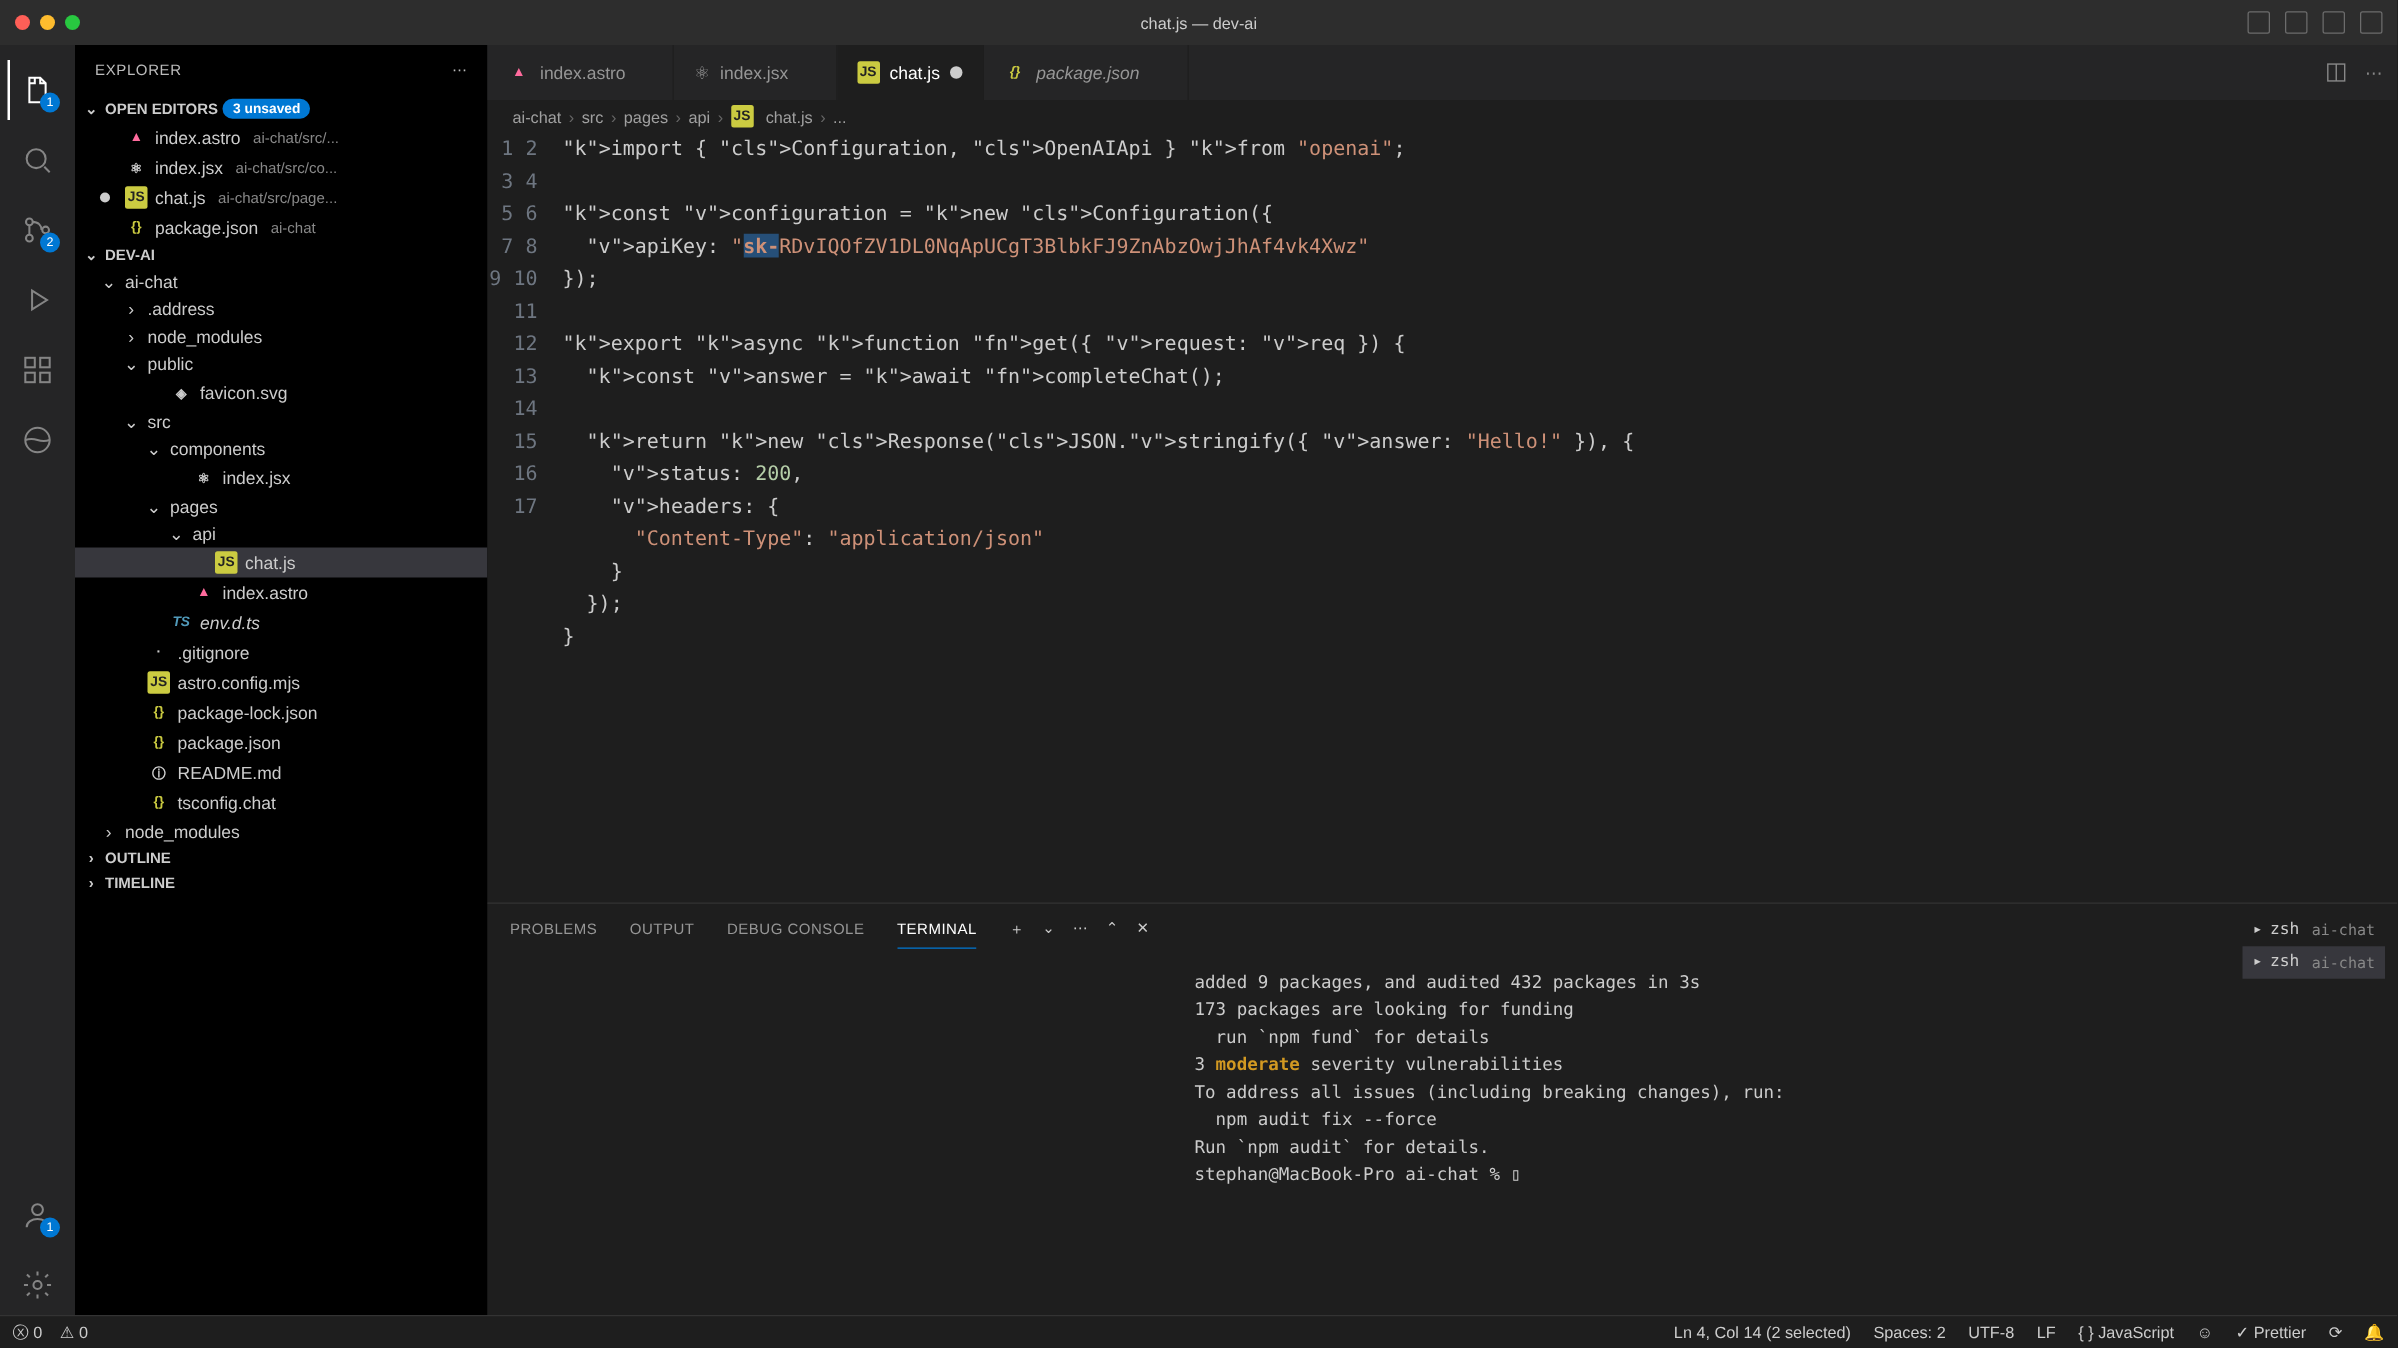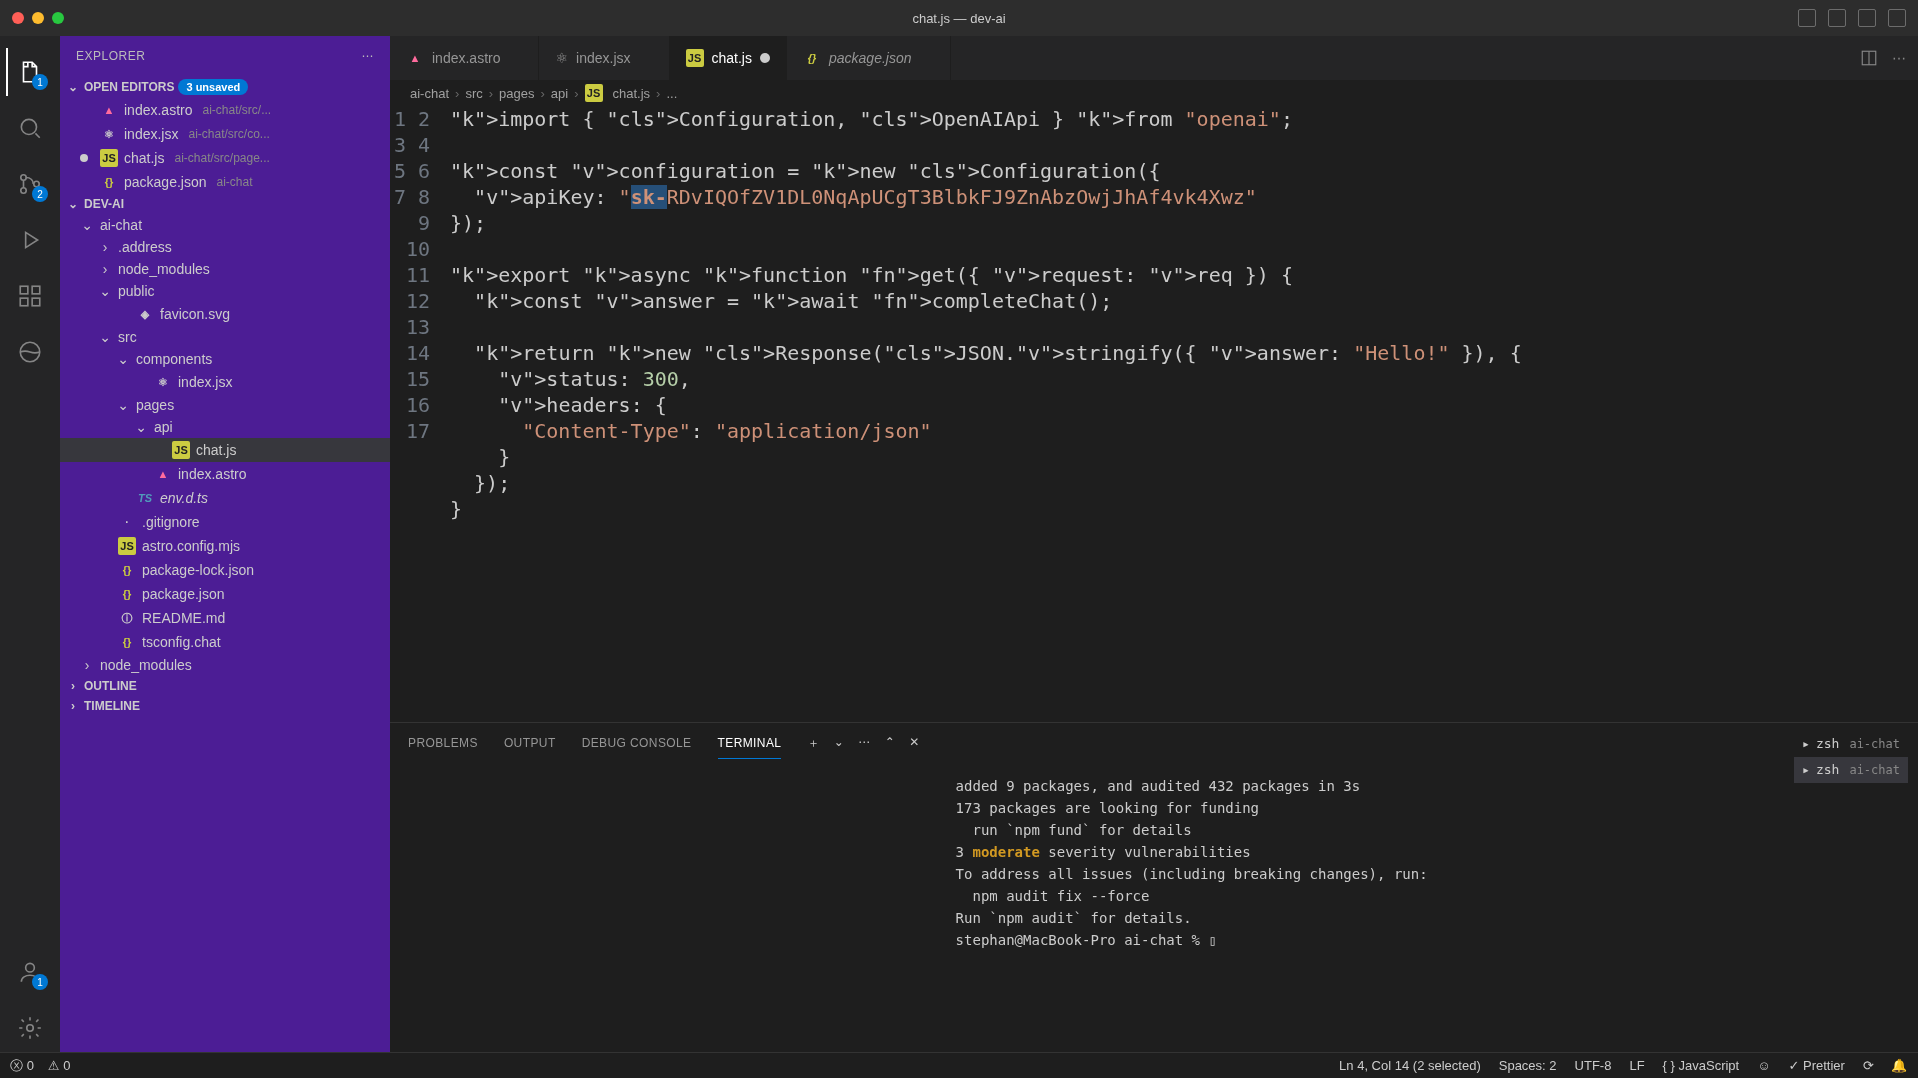--- a/index.html
+++ b/index.html
@@ -32,21 +32,21 @@
 .act-item.active::before {
   content:''; position:absolute; left:0; top:0; width:2px; height:100%; background:#fff;
 }
 .badge {
   position:absolute; bottom:6px; right:6px; background:#0078d4; color:#fff;
   border-radius:10px; font-size:10px; min-width:16px; height:16px;
   display:flex; align-items:center; justify-content:center; padding:0 4px;
 }
 .act-spacer { flex:1; }
 
-.sidebar { width:330px; background:#4c1d95; overflow-y:auto; }
+.sidebar { width:330px; background:#000000; overflow-y:auto; }
 .side-header {
   height:40px; display:flex; align-items:center; justify-content:space-between;
   padding:0 16px; color:#bbb; letter-spacing:.5px; font-size:12px;
 }
 .section-hdr {
   display:flex; align-items:center; gap:4px; padding:3px 6px;
   font-size:12px; font-weight:600; color:#ccc; cursor:pointer;
 }
 .unsaved-pill {
   background:#0078d4; color:#fff; font-size:11px; padding:2px 8px; border-radius:10px;
@@ -80,21 +80,21 @@
 .tabs-right { margin-left:auto; display:flex; align-items:center; padding:0 12px; gap:14px; color:#888; }
 
 .breadcrumb {
   height:26px; display:flex; align-items:center; padding:0 20px; gap:6px;
   font-size:13px; color:#a0a0a0;
 }
 .bc-sep { color:#666; }
 
 .code {
   flex:1; display:flex; font-family:"SF Mono",Menlo,Consolas,monospace;
-  font-size:20px; line-height:26px; overflow:hidden;
+  font-size:16px; line-height:26px; overflow:hidden;
 }
 .gutter { width:60px; text-align:right; color:#6e7681; padding-right:20px; user-select:none; }
 .lines { flex:1; white-space:pre; } .s{color:#ce9178;} .n{color:#b5cea8;}
 .sel { background:#264f78;font-weight:bold; }
 
 .panel {
   height:330px; border-top:1px solid #333; display:flex; flex-direction:row;
 }
 .panel-tabs {
   height:40px; display:flex; align-items:center; padding:0 18px; gap:26px;
@@ -416,21 +416,21 @@
       <div class="lines" id="lines"><span class="&lt;span">"k"</span>&gt;import { <span class="&lt;span">"cls"</span>&gt;Configuration, <span class="&lt;span">"cls"</span>&gt;OpenAIApi } <span class="&lt;span">"k"</span>&gt;from <span class="s">"openai"</span>;
 
 <span class="&lt;span">"k"</span>&gt;const <span class="&lt;span">"v"</span>&gt;configuration = <span class="&lt;span">"k"</span>&gt;new <span class="&lt;span">"cls"</span>&gt;Configuration({
   <span class="&lt;span">"v"</span>&gt;apiKey: <span class="s">"<span class="sel">sk-</span>RDvIQOfZV1DL0NqApUCgT3BlbkFJ9ZnAbzOwjJhAf4vk4Xwz"</span>
 });
 
 <span class="&lt;span">"k"</span>&gt;export <span class="&lt;span">"k"</span>&gt;async <span class="&lt;span">"k"</span>&gt;function <span class="&lt;span">"fn"</span>&gt;get({ <span class="&lt;span">"v"</span>&gt;request: <span class="&lt;span">"v"</span>&gt;req }) {
   <span class="&lt;span">"k"</span>&gt;const <span class="&lt;span">"v"</span>&gt;answer = <span class="&lt;span">"k"</span>&gt;await <span class="&lt;span">"fn"</span>&gt;completeChat();
 
   <span class="&lt;span">"k"</span>&gt;return <span class="&lt;span">"k"</span>&gt;new <span class="&lt;span">"cls"</span>&gt;Response(<span class="&lt;span">"cls"</span>&gt;JSON.<span class="&lt;span">"v"</span>&gt;stringify({ <span class="&lt;span">"v"</span>&gt;answer: <span class="s">"Hello!"</span> }), {
-    <span class="&lt;span">"v"</span>&gt;status: <span class="n">300</span>,
+    <span class="&lt;span">"v"</span>&gt;status: <span class="n">200</span>,
     <span class="&lt;span">"v"</span>&gt;headers: {
       <span class="s">"Content-Type"</span>: <span class="s">"application/json"</span>
     }
   });
 }
 
 </div>
     </div>
 
     <div class="panel">

